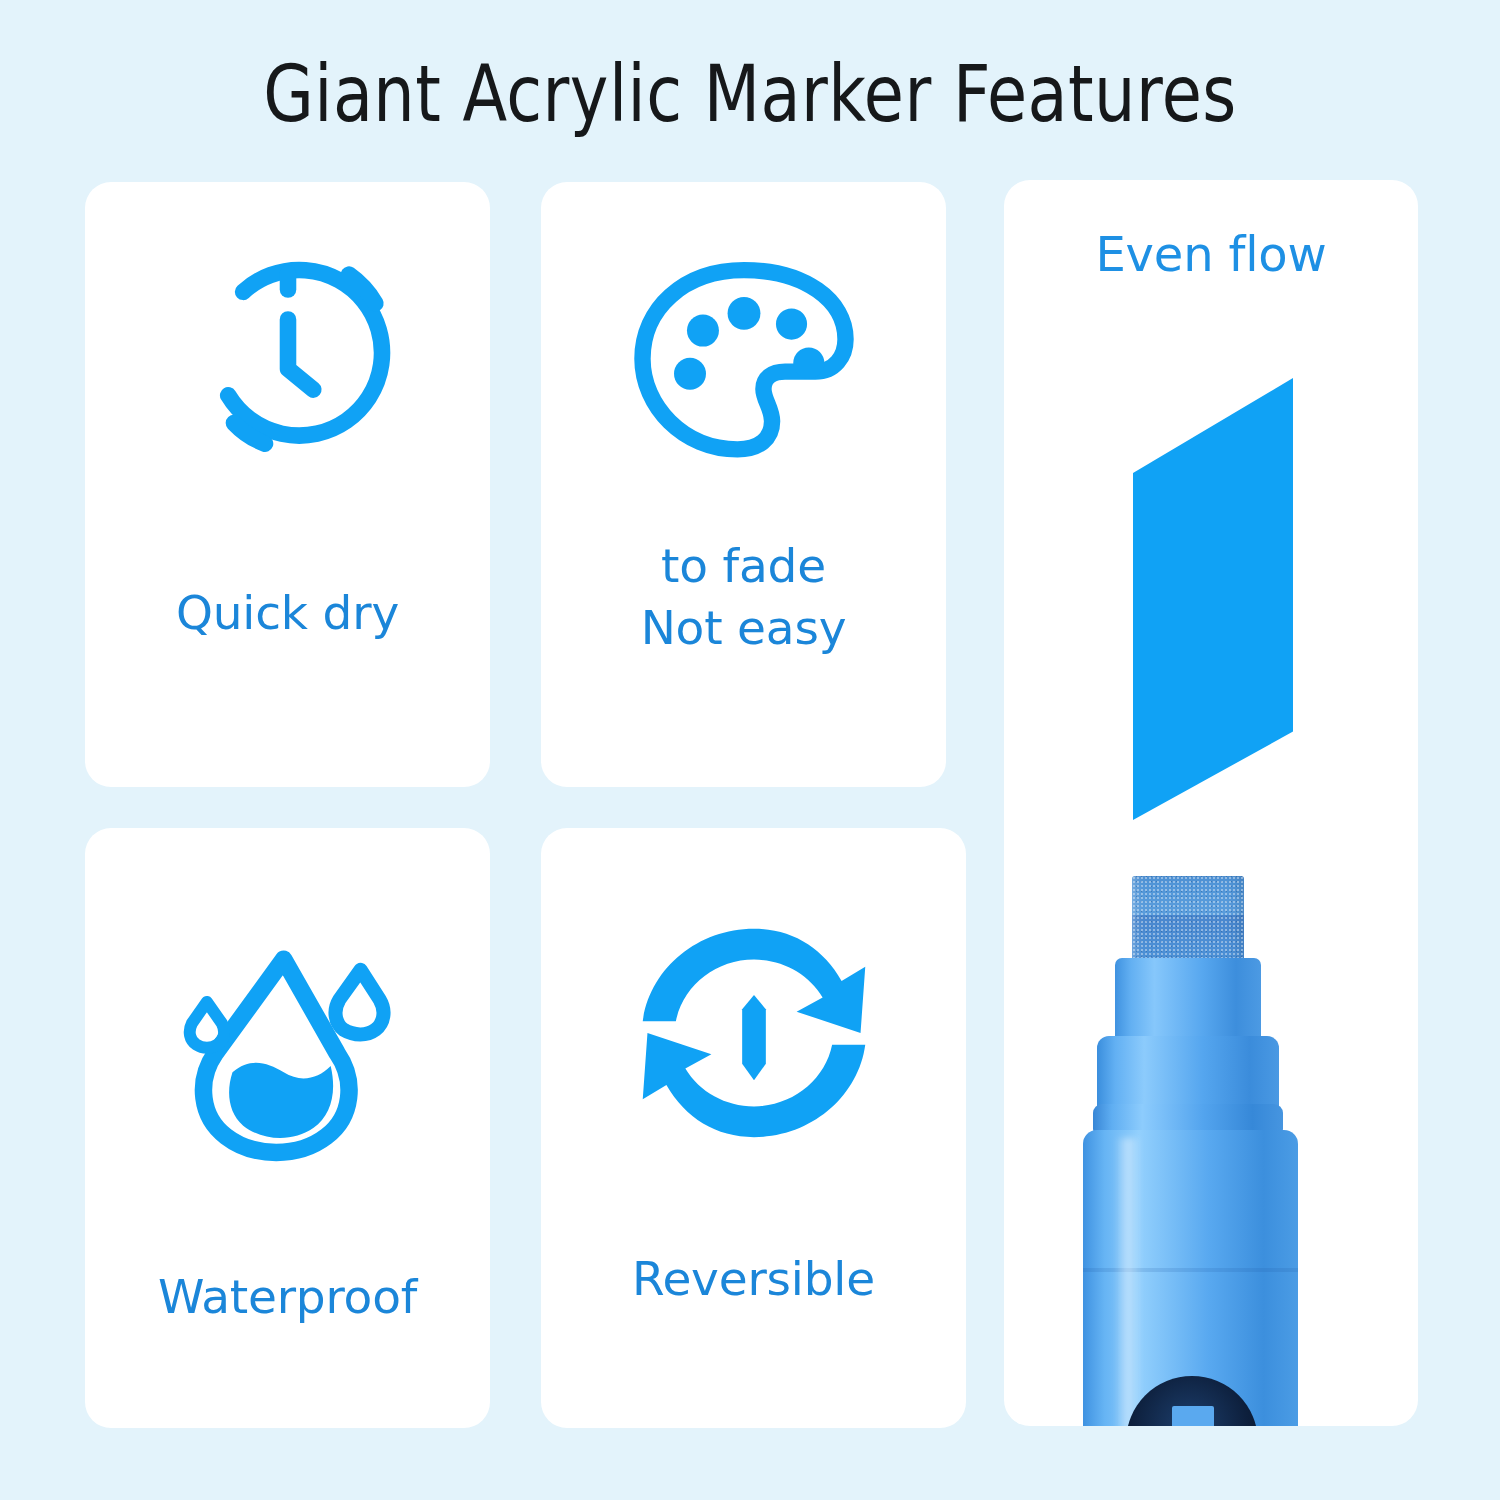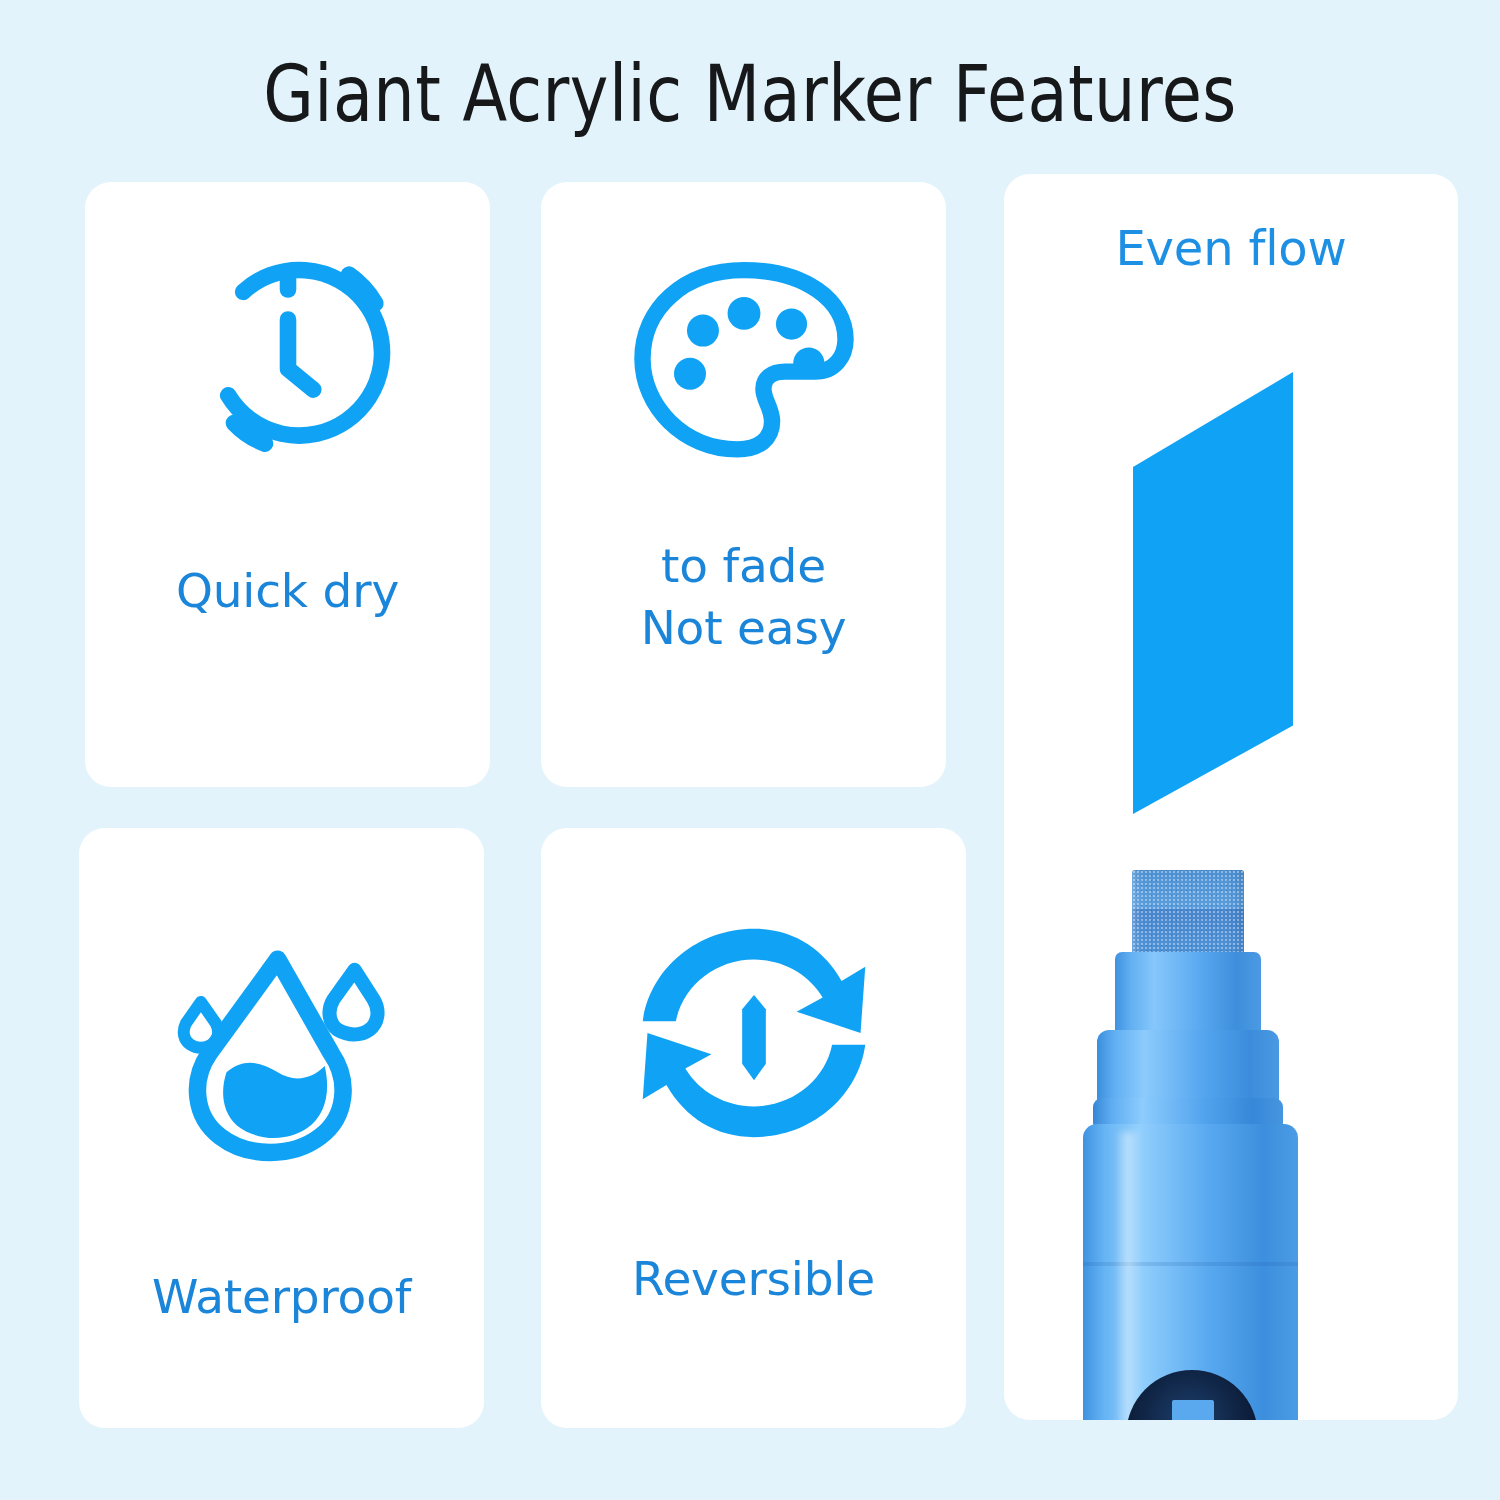--- a/index.html
+++ b/index.html
@@ -34,26 +34,25 @@
   }
 
   
   .card {
     position: absolute;
     background: #ffffff;
     border-radius: 26px;
   }
   .card-1 { left: 85px;   top: 182px;  width: 405px; height: 605px; }
   .card-2 { left: 541px;  top: 182px;  width: 405px; height: 605px; }
-  .card-3 { left: 79px;   top: 828px;  width: 405px; height: 600px; }
+  .card-3 { left: 85px;   top: 828px;  width: 405px; height: 600px; }
   .card-4 { left: 541px;  top: 828px;  width: 405px; height: 600px; padding-left: 20px; }
   .card-5 {
-    left: 1004px; top: 174px; width: 414px; height: 1246px;
+    left: 1004px; top: 180px; width: 414px; height: 1246px;
     overflow: hidden;
-    padding-left: 40px;
   }
 
   
   .icon-wrap {
     position: absolute;
     left: 0;
     width: 100%;
     display: flex;
     align-items: center;
     justify-content: center;
@@ -68,21 +67,21 @@
     left: 0;
     width: 100%;
     text-align: center;
     color: #1b86d9;
     font-family: "DejaVu Sans", sans-serif;
     font-size: 47px;
     line-height: 62px;
     font-weight: 400;
     letter-spacing: -0.2px;
   }
-  .card-1 .feature-label { top: 378px; }
+  .card-1 .feature-label { top: 400px; }
   .card-2 .feature-label { top: 353px; }
   .card-3 .feature-label { top: 438px; }
   .card-4 .feature-label { top: 420px; }
 
   
   .even-flow-label {
     position: absolute;
     left: 0;
     top: 44px;
     width: 100%;

